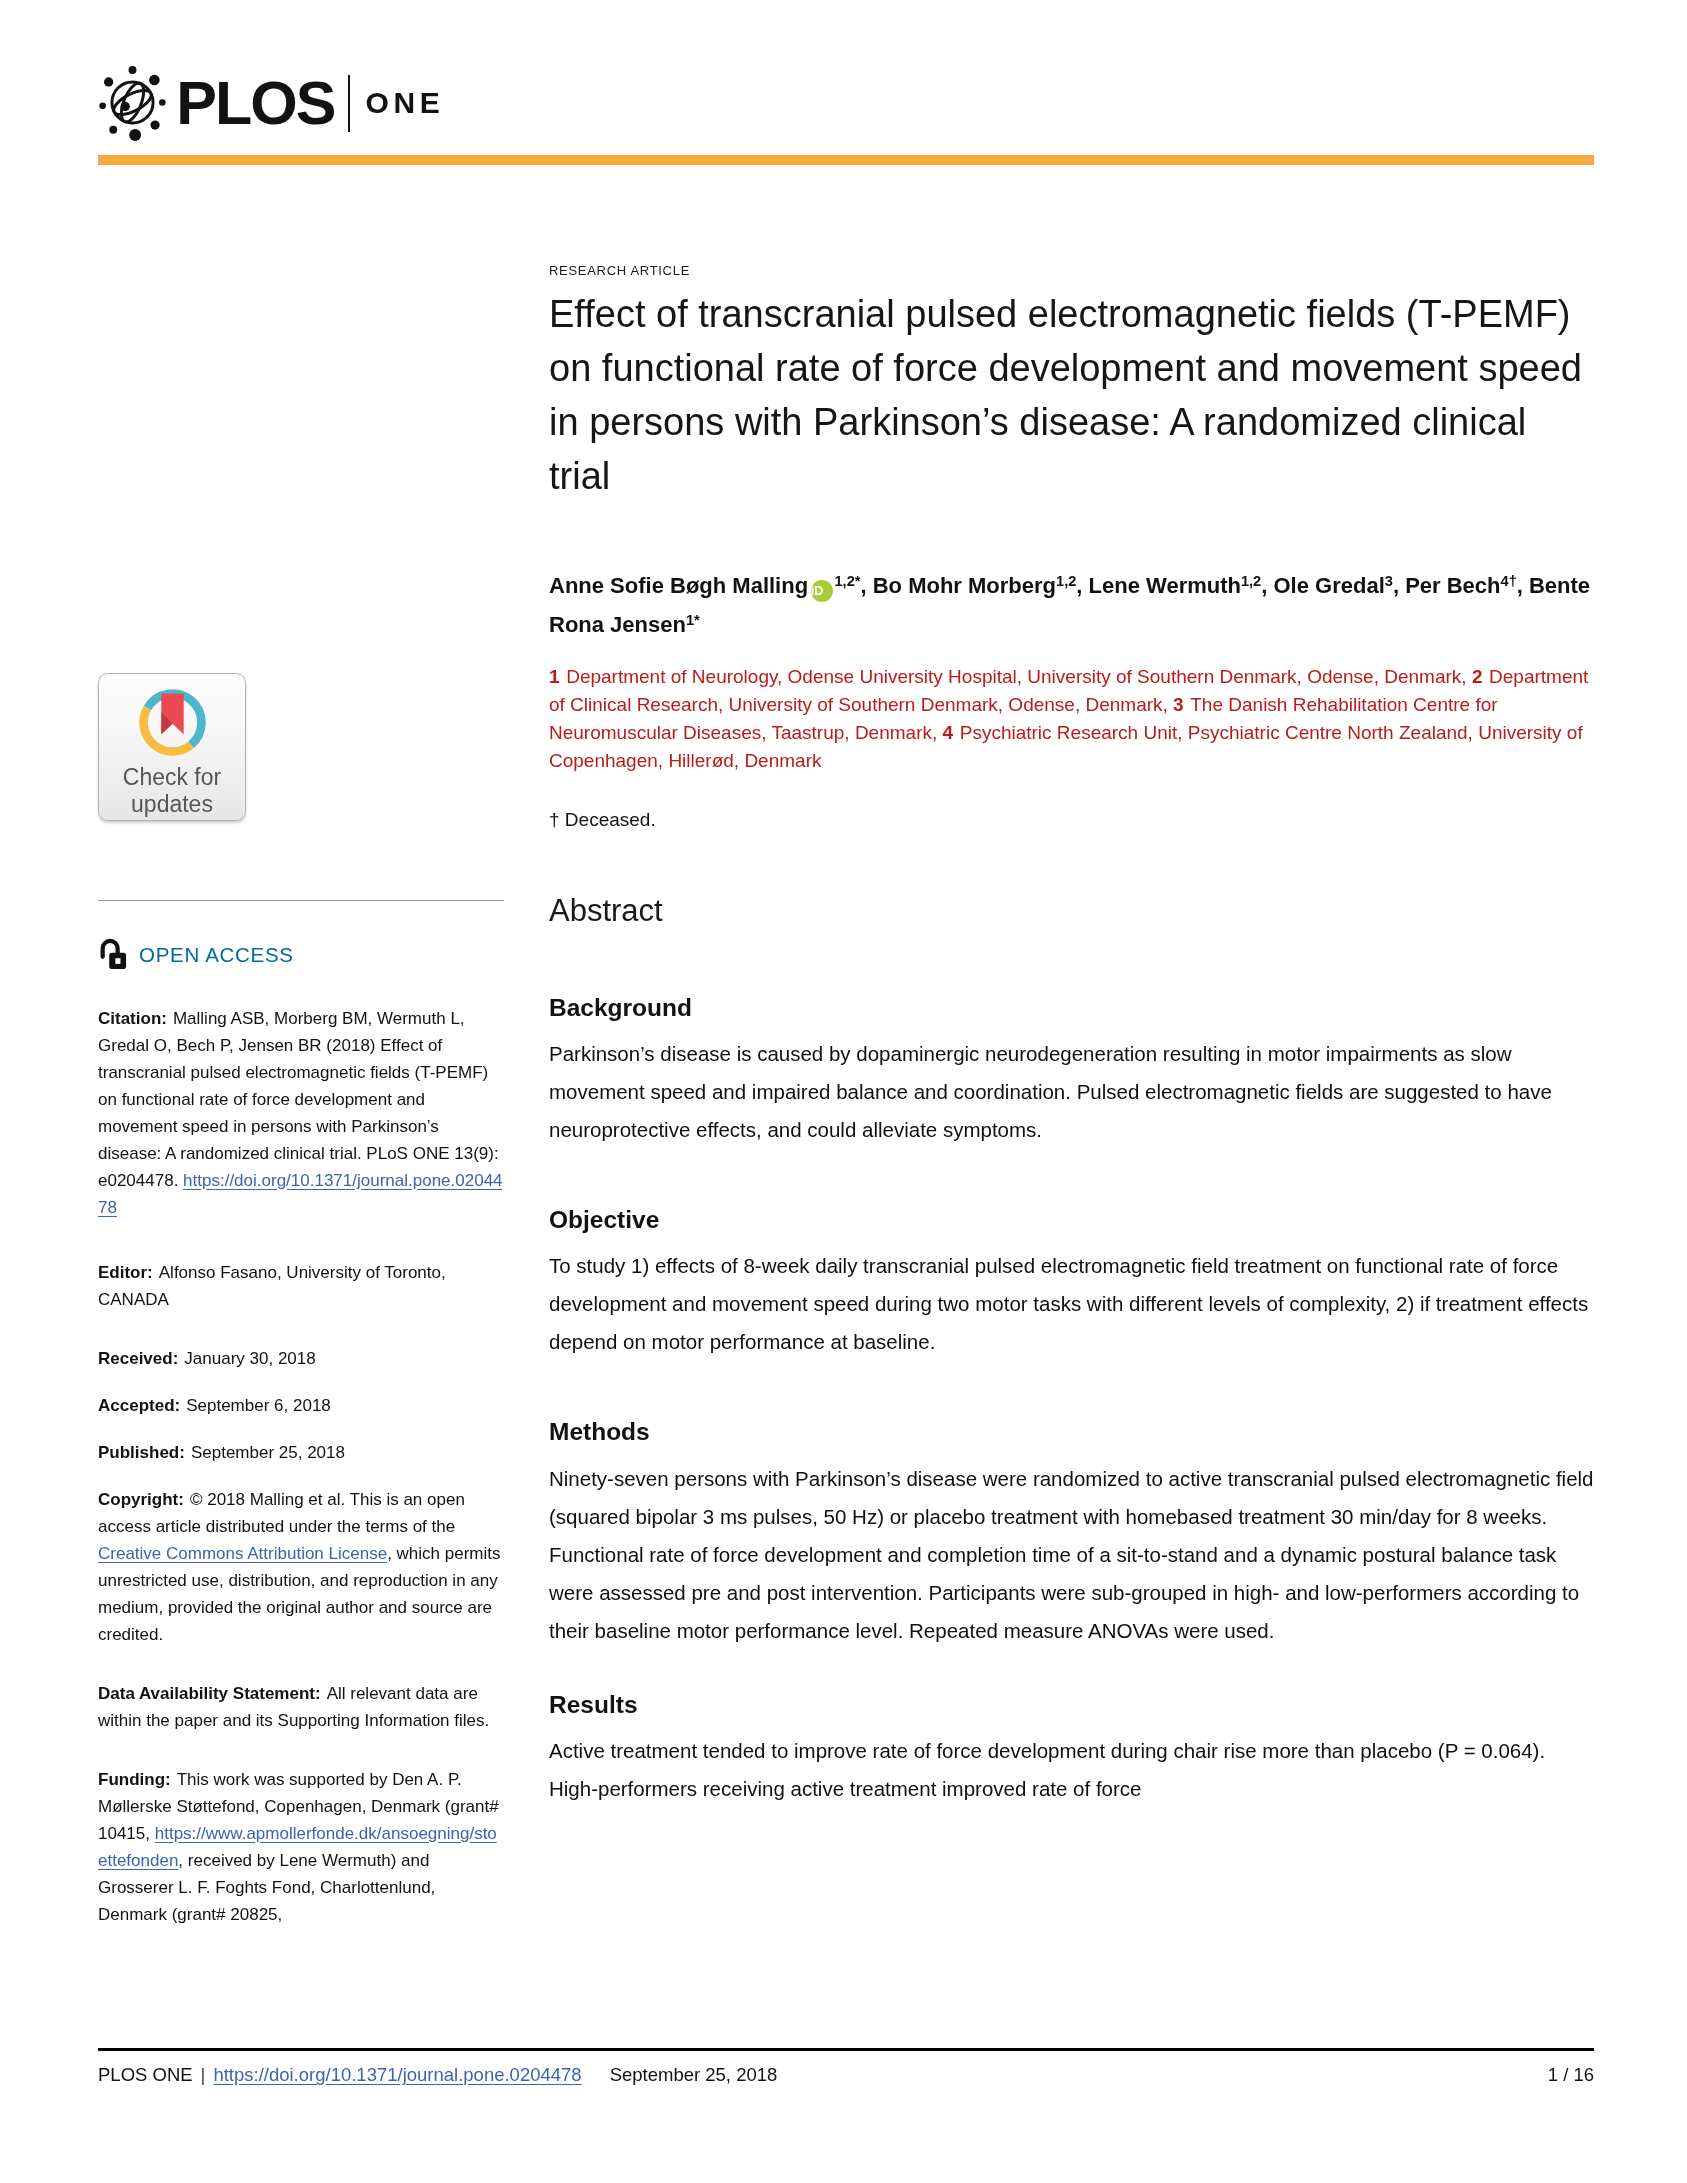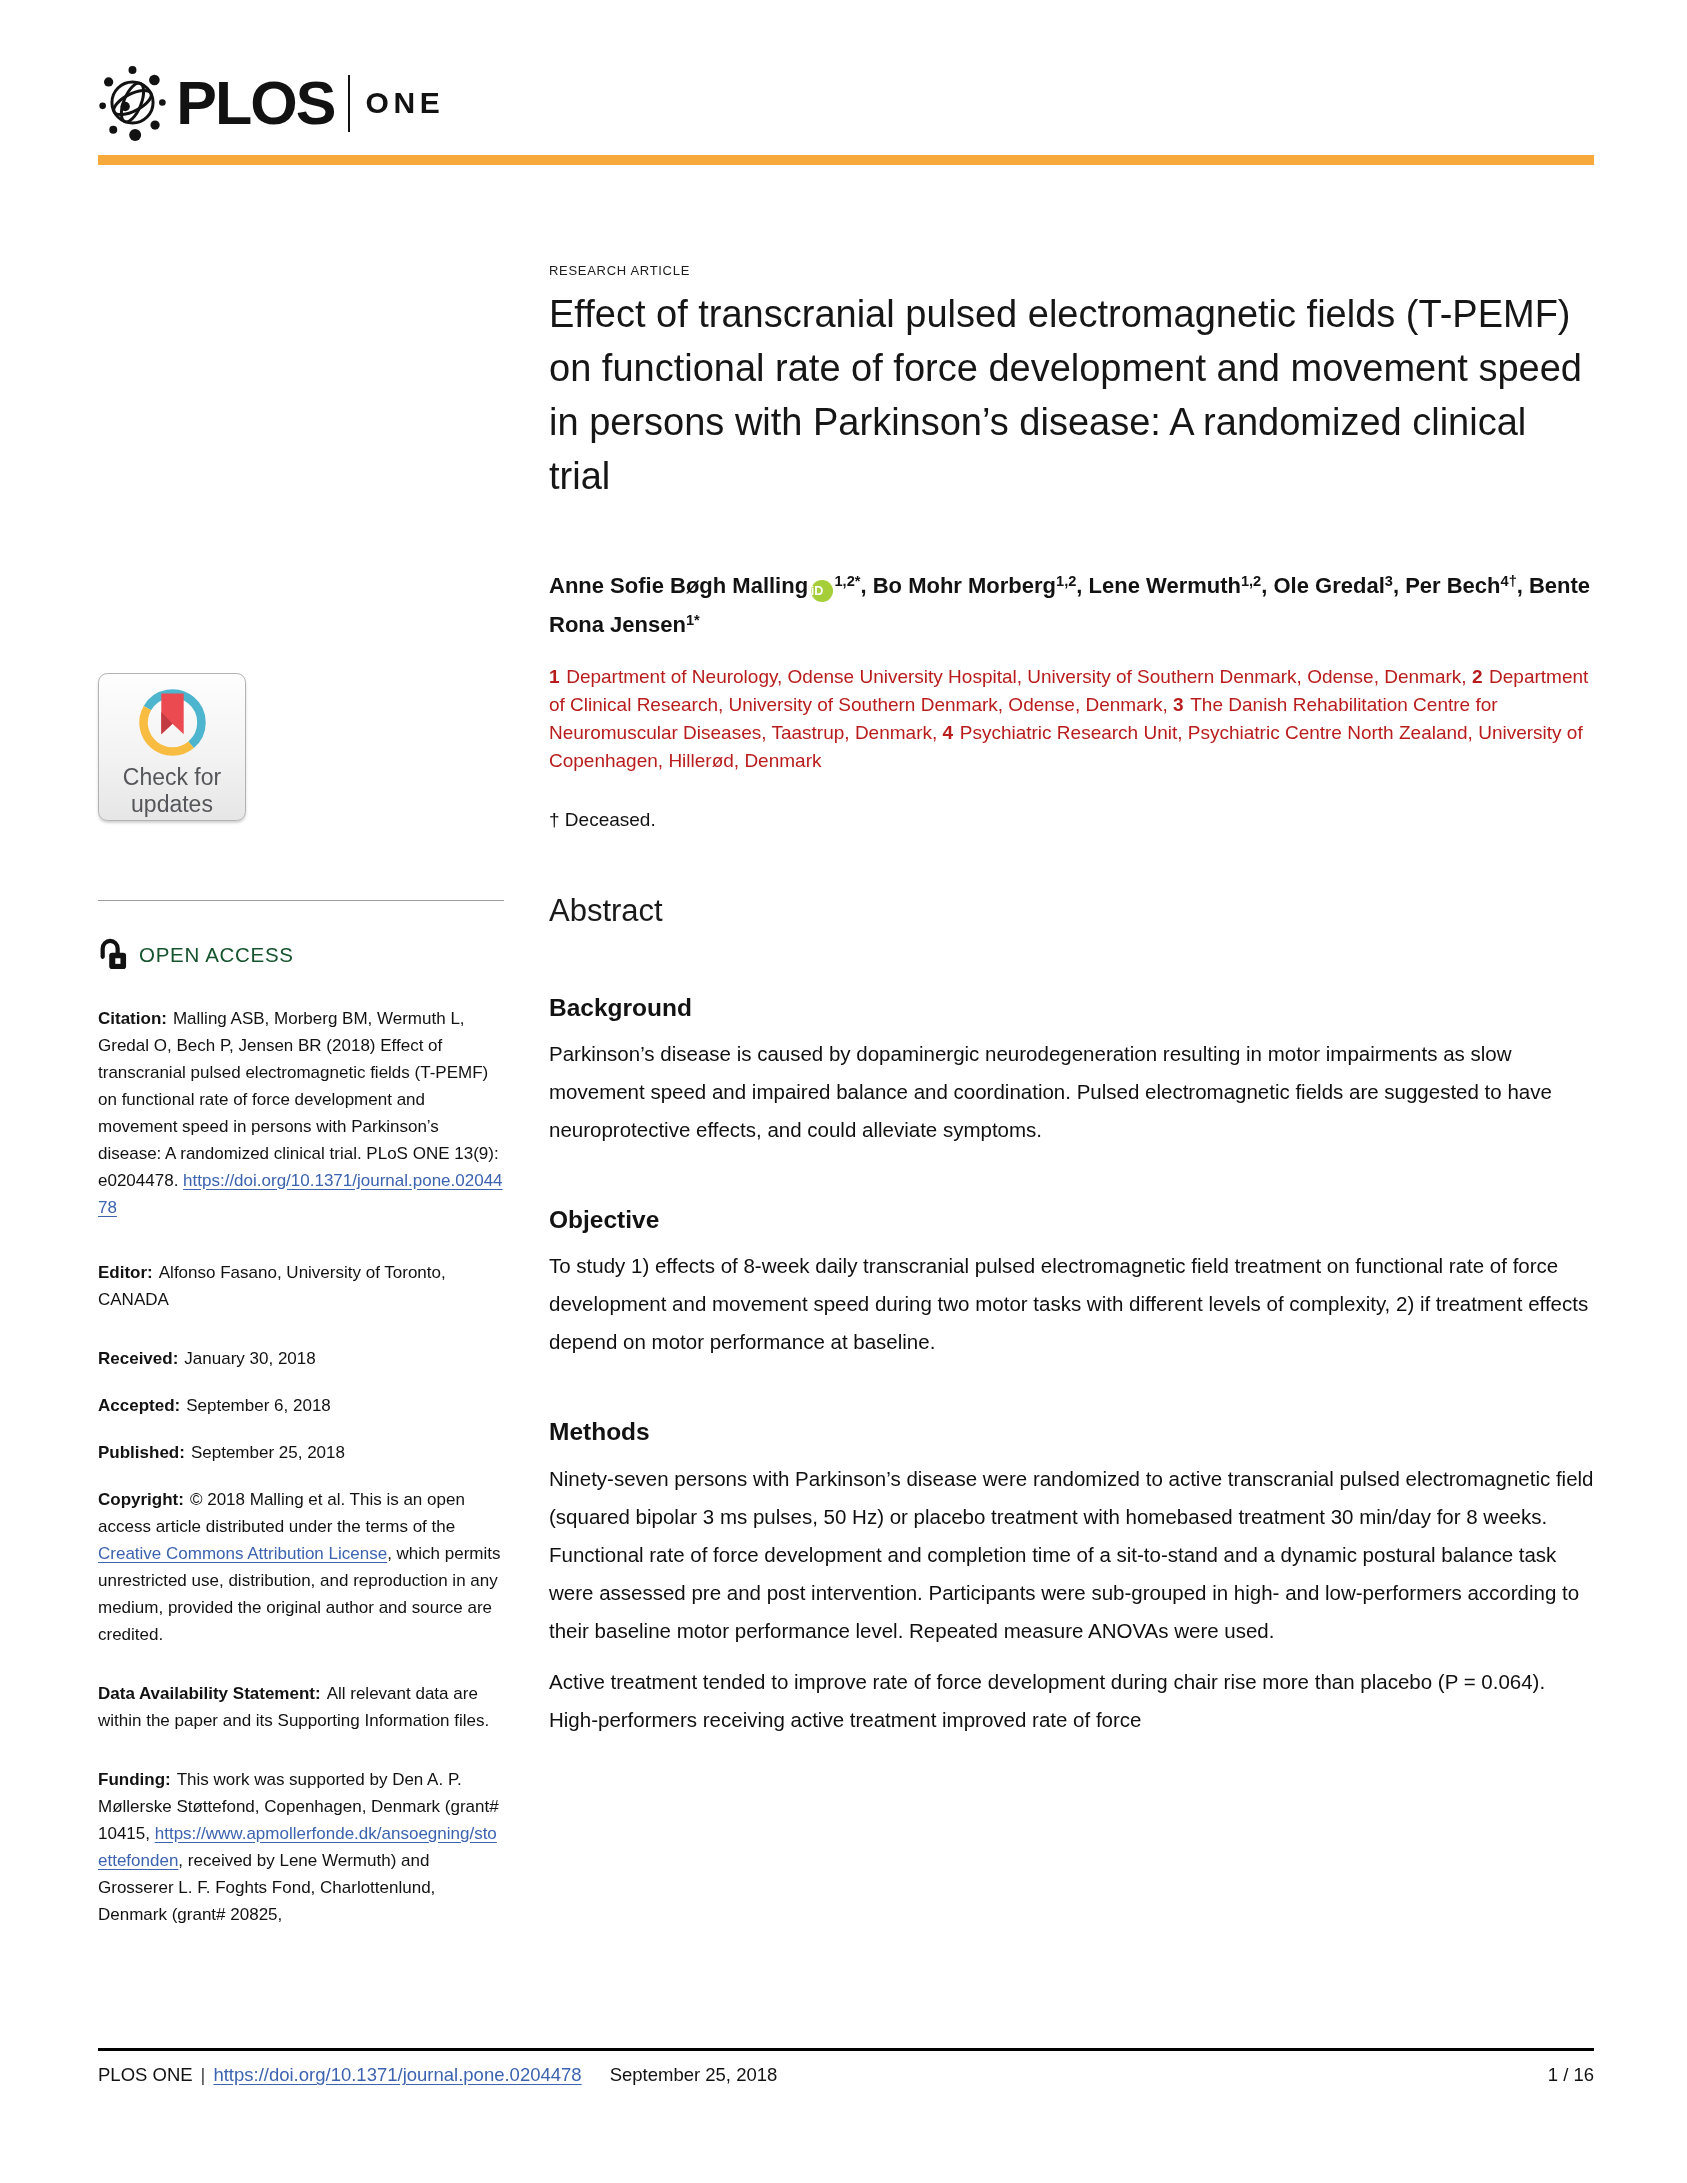--- a/index.html
+++ b/index.html
@@ -27,21 +27,21 @@
     margin-top:508px;width:148px;height:148px;box-sizing:border-box;
     border:1.3px solid #b3b3b3;border-radius:9.3px;
     background:linear-gradient(180deg,#fefefe 0%,#f3f3f3 55%,#e6e6e6 100%);
     box-shadow:0 2px 2.6px rgba(0,0,0,0.18);
     display:flex;flex-direction:column;align-items:center;
   }
   .badge-ring{margin-top:9.3px;}
   .badge-line{font-size:23px;line-height:27px;color:#55565a;}
   .sidebar-divider{border:none;border-top:1.3px solid #9d9d9d;margin:79px 0 0 0;width:100%;}
   .open-access{display:flex;align-items:center;gap:12px;margin-top:37px;}
-  .open-access-label{font-size:20.5px;letter-spacing:0.7px;color:#14532d;}
+  .open-access-label{font-size:20.5px;letter-spacing:0.7px;color:#0369a1;}
   .side-para{font-size:17px;line-height:27px;margin:20px 0 0 0;color:#121212;}
   .mt-lg{margin-top:32px;}
   .mt-xl{margin-top:38px;}
   .side-label{font-weight:700;margin-right:6px;}
   a{color:#3C63AF;text-decoration:underline;text-underline-offset:2.6px;}
   .breakall{word-break:break-all;}
   
   .kicker{margin-top:98px;font-size:13px;letter-spacing:0.7px;color:#1c1c1c;}
   .title{margin:9.3px 0 0 0;font-size:38px;line-height:54px;font-weight:400;color:#161616;}
   .authors{margin:61px 0 0 0;font-size:22px;line-height:32px;font-weight:700;color:#121212;}
@@ -186,20 +186,21 @@
 
       <h3 class="sec-h first">Background</h3>
       <p class="body-p">Parkinson’s disease is caused by dopaminergic neurodegeneration resulting in motor impairments as slow movement speed and impaired balance and coordination. Pulsed electromagnetic fields are suggested to have neuroprotective effects, and could alleviate symptoms.</p>
 
       <h3 class="sec-h">Objective</h3>
       <p class="body-p">To study 1) effects of 8-week daily transcranial pulsed electromagnetic field treatment on functional rate of force development and movement speed during two motor tasks with different levels of complexity, 2) if treatment effects depend on motor performance at baseline.</p>
 
       <h3 class="sec-h">Methods</h3>
       <p class="body-p">Ninety-seven persons with Parkinson’s disease were randomized to active transcranial pulsed electromagnetic field (squared bipolar 3 ms pulses, 50 Hz) or placebo treatment with homebased treatment 30 min/day for 8 weeks. Functional rate of force development and completion time of a sit-to-stand and a dynamic postural balance task were assessed pre and post intervention. Participants were sub-grouped in high- and low-performers according to their baseline motor performance level. Repeated measure ANOVAs were used.</p>
 
+      <h3 class="sec-h results">Results</h3>
       <p class="body-p">Active treatment tended to improve rate of force development during chair rise more than placebo (P = 0.064). High-performers receiving active treatment improved rate of force</p>
 
     </main>
   </div>
 
   <footer class="footer">
     <div class="footer-row">
       <span>PLOS ONE</span>
       <span class="footer-sep">|</span>
       <a href="#">https://doi.org/10.1371/journal.pone.0204478</a>

